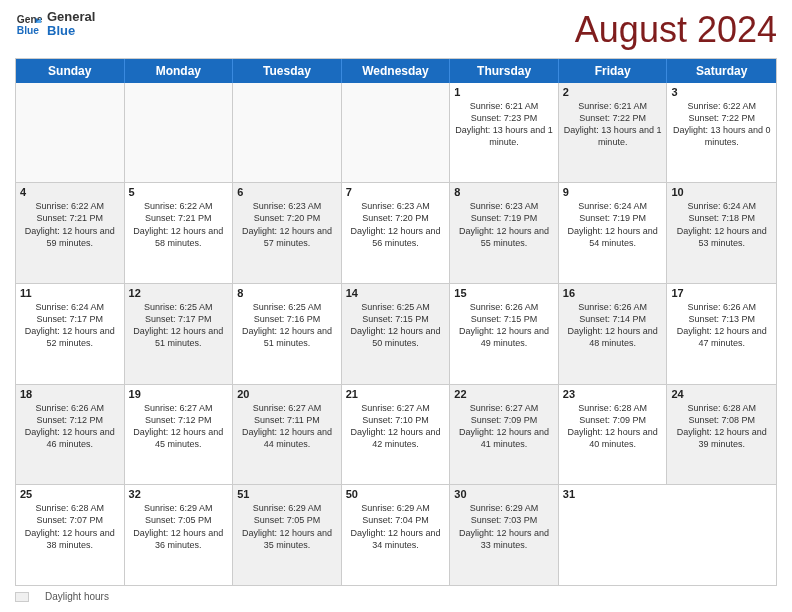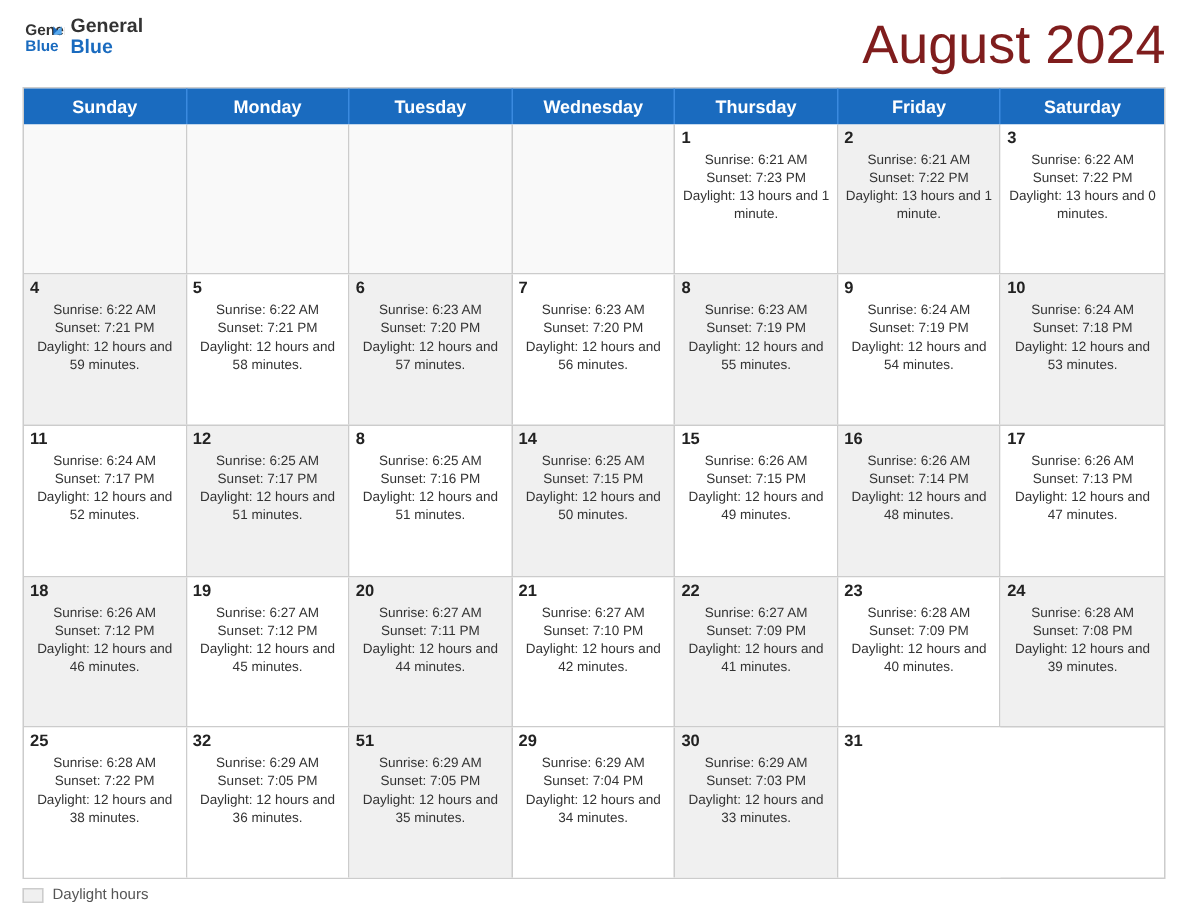--- a/index.html
+++ b/index.html
@@ -100,21 +100,21 @@
       line-height: 1.35;
       color: #333;
       text-align: center;
     }
     .footer {
       margin-top: 5px;
       font-size: 10px;
       color: #555;
       display: flex;
       align-items: center;
-      gap: 6px;
+      gap: 16px;
     }
     .footer-box {
       width: 14px;
       height: 10px;
       background: #f0f0f0;
       border: 1px solid #ccc;
       display: inline-block;
     }
   </style>
 </head>
@@ -327,40 +327,40 @@
             <div class="day-info">Sunrise: 6:28 AM
 Sunset: 7:08 PM
 Daylight: 12 hours
 and 39 minutes.</div>
           </div>
         </div>
         <div class="cal-row">
           <div class="cal-cell">
             <div class="day-num">25</div>
             <div class="day-info">Sunrise: 6:28 AM
-Sunset: 7:22 PM
+Sunset: 7:07 PM
 Daylight: 12 hours
 and 38 minutes.</div>
           </div>
           <div class="cal-cell">
             <div class="day-num">32</div>
             <div class="day-info">Sunrise: 6:29 AM
 Sunset: 7:05 PM
 Daylight: 12 hours
 and 36 minutes.</div>
           </div>
           <div class="cal-cell shaded">
             <div class="day-num">51</div>
             <div class="day-info">Sunrise: 6:29 AM
 Sunset: 7:05 PM
 Daylight: 12 hours
 and 35 minutes.</div>
           </div>
           <div class="cal-cell">
-            <div class="day-num">29</div>
+            <div class="day-num">50</div>
             <div class="day-info">Sunrise: 6:29 AM
 Sunset: 7:04 PM
 Daylight: 12 hours
 and 34 minutes.</div>
           </div>
           <div class="cal-cell shaded">
             <div class="day-num">30</div>
             <div class="day-info">Sunrise: 6:29 AM
 Sunset: 7:03 PM
 Daylight: 12 hours

